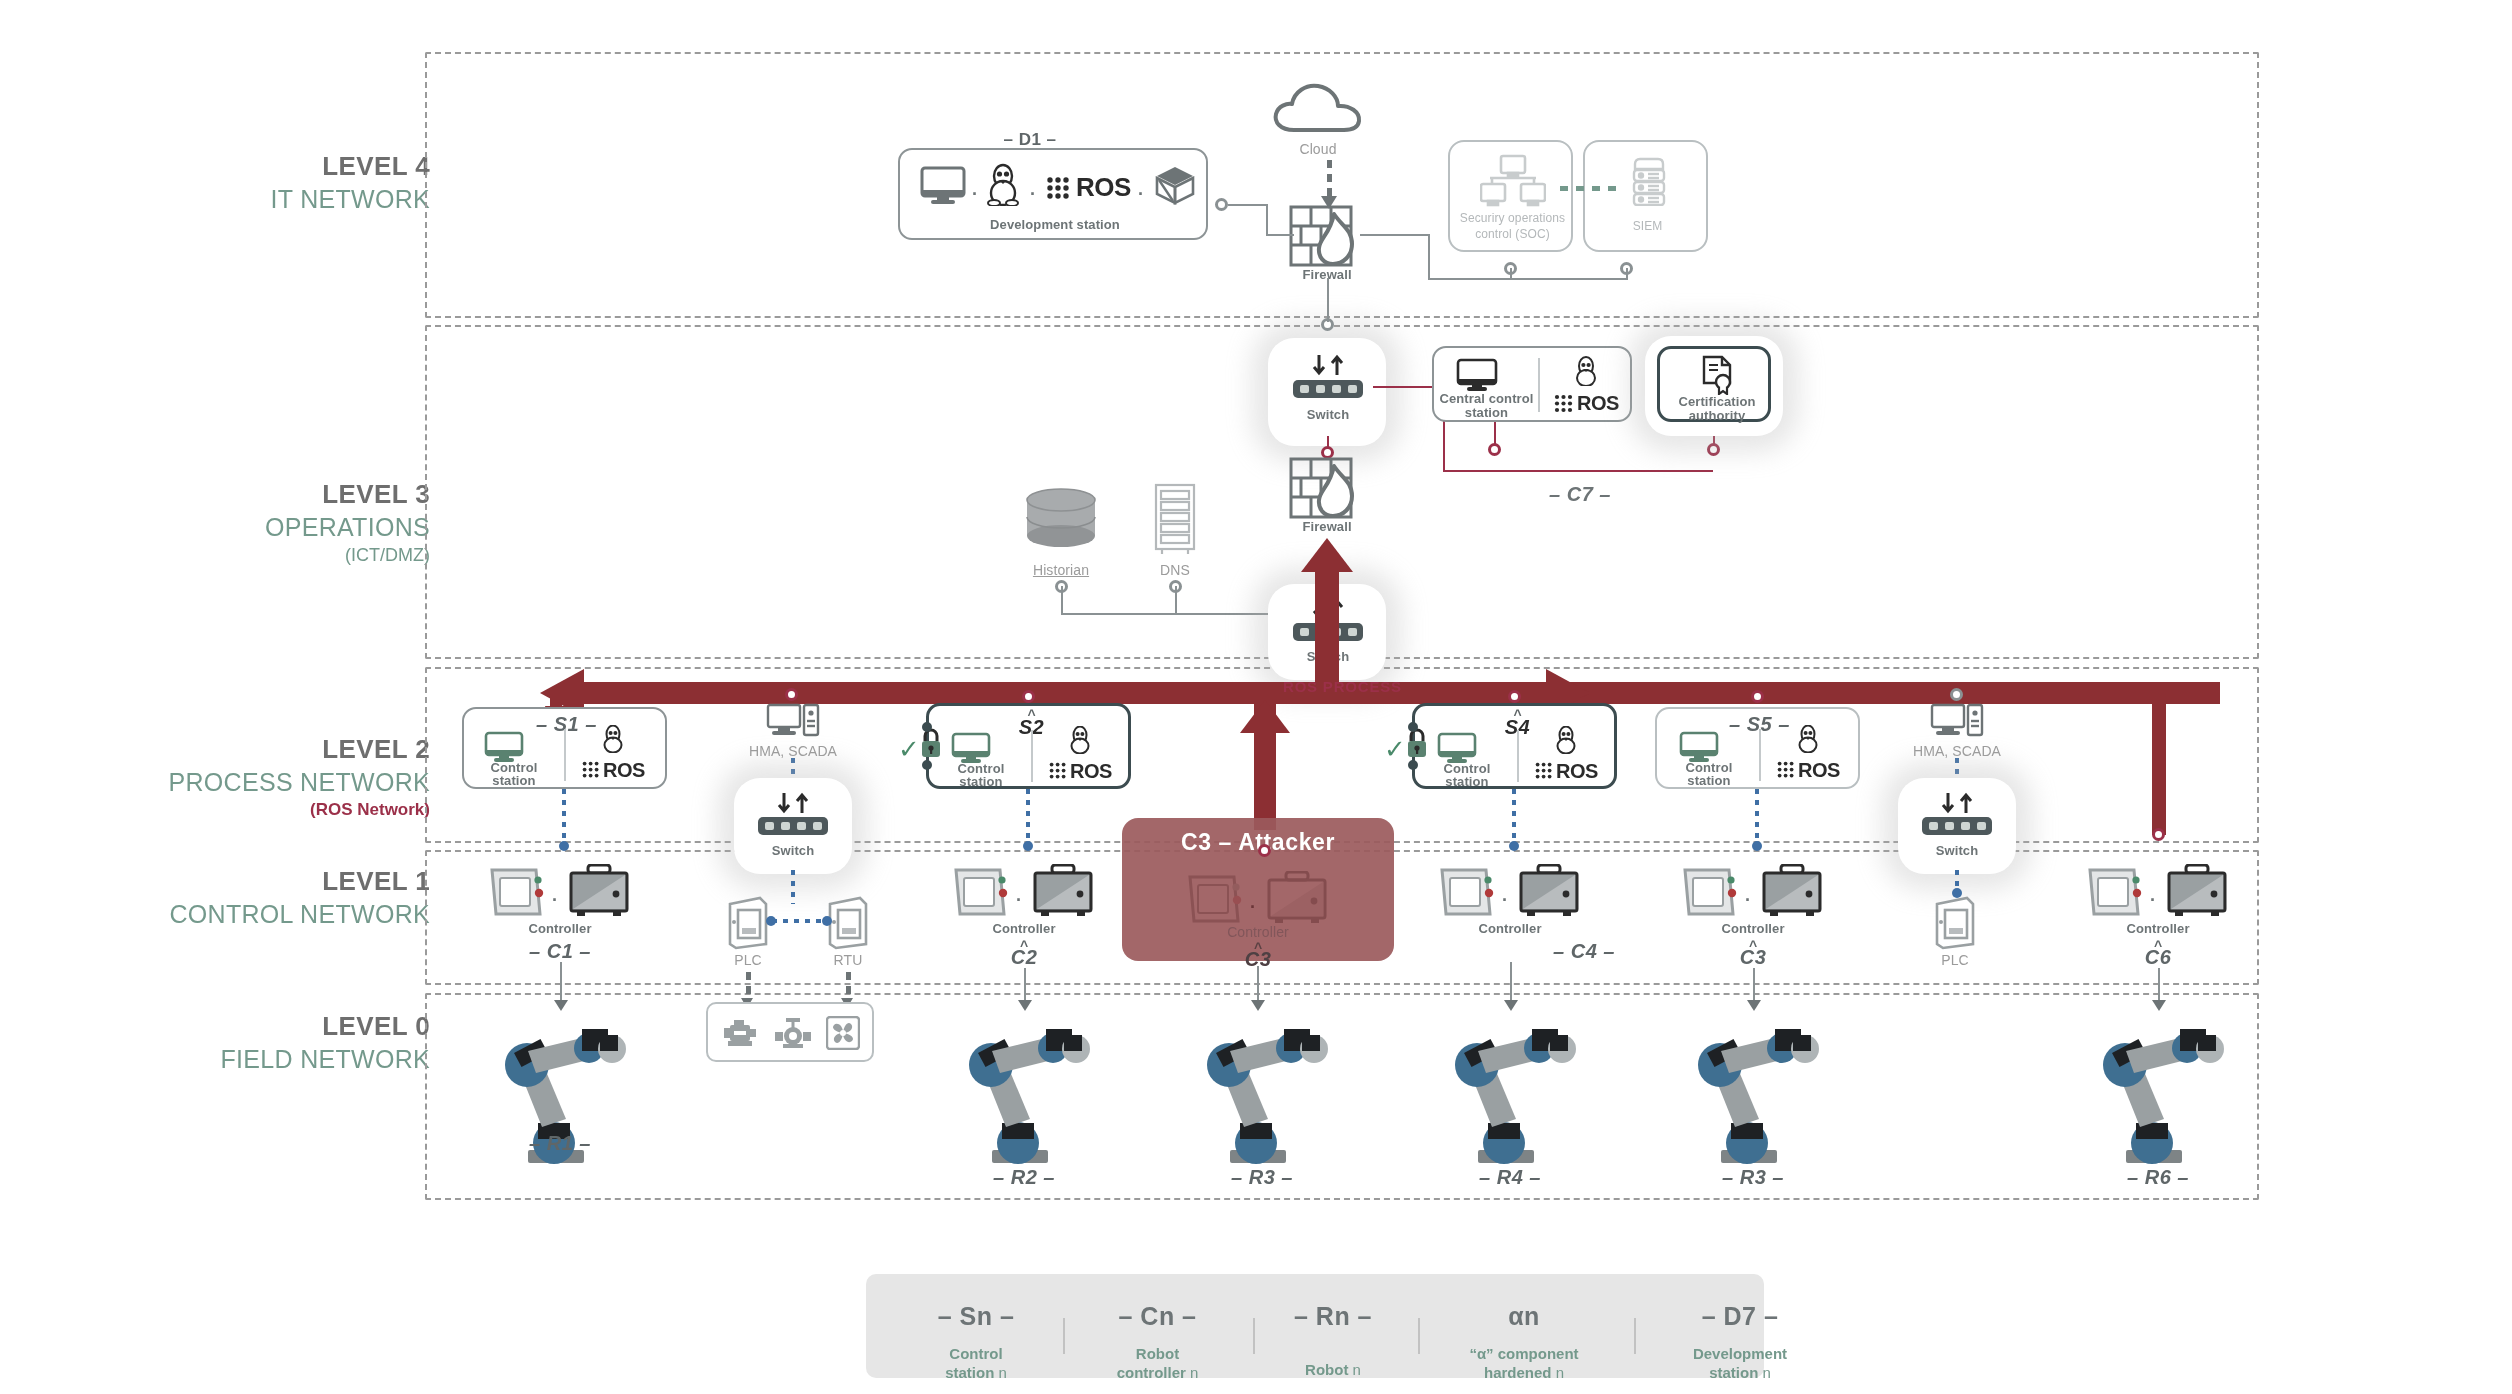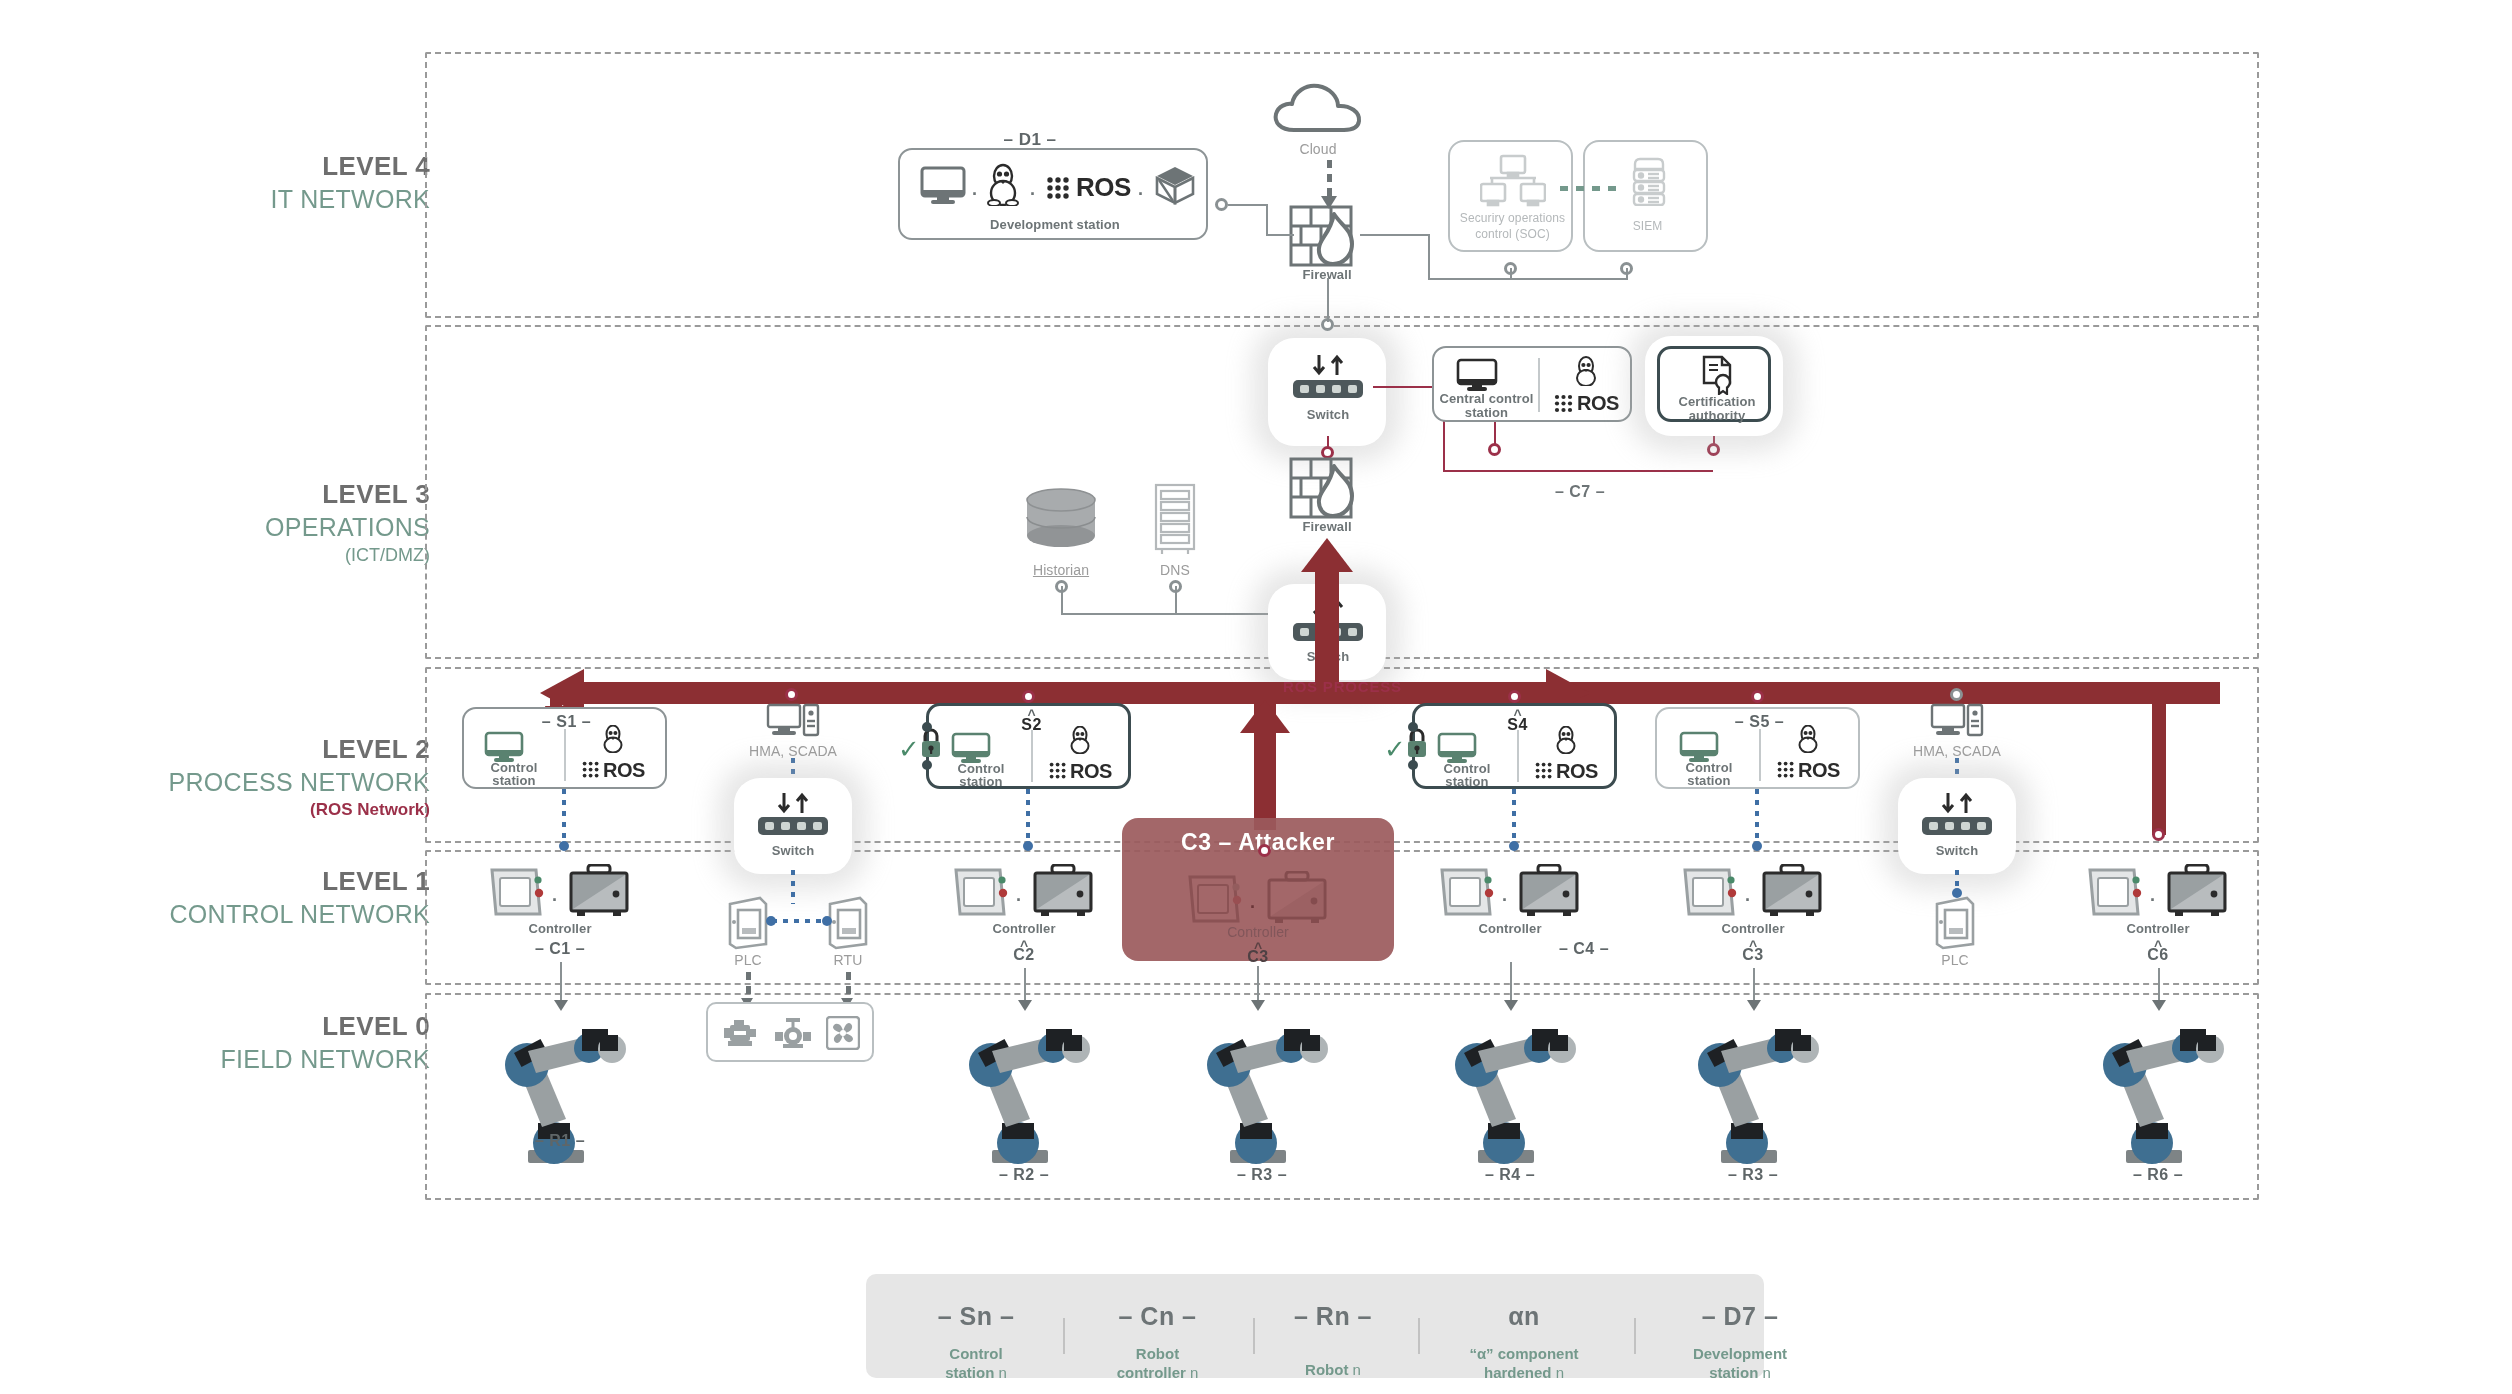--- a/index.html
+++ b/index.html
@@ -20,21 +20,21 @@
         box-sizing:border-box;}
   .card.dark{border:3px solid #3c4c50;}
   .card.light{border:2px solid #b9bfc1;}
   .glow{position:absolute;border-radius:26px;
         box-shadow:0 0 26px 16px rgba(180,180,180,.33);background:#fff;}
   .devlabel{position:absolute;text-align:center;font-size:13px;font-weight:bold;color:#6d7476;
             line-height:1.15;letter-spacing:.1px;}
   .devlabel.plain{font-weight:normal;color:#9b9b9b;font-size:14px;}
   .tag{position:absolute;text-align:center;font-size:17px;font-weight:bold;color:#5f6668;
        letter-spacing:.5px;}
-  .tag.small{font-size:16px;}
+  .tag.small{font-size:20px;font-style:italic;}
   .caret{position:absolute;text-align:center;font-size:14px;color:#5f6668;font-weight:bold;line-height:.6;}
   
   .ln{position:absolute;background:#8a9193;}
   .ln.h{height:2px;} .ln.v{width:2px;}
   .ln.red{background:#9b3049;}
   .dotline{position:absolute;}
   .dotline.v{width:4px;background-image:linear-gradient(#3f6fa5 50%,rgba(0,0,0,0) 0%);
              background-size:4px 11px;background-repeat:repeat-y;}
   .dotline.h{height:4px;background-image:linear-gradient(to right,#3f6fa5 50%,rgba(0,0,0,0) 0%);
              background-size:11px 4px;background-repeat:repeat-x;}

